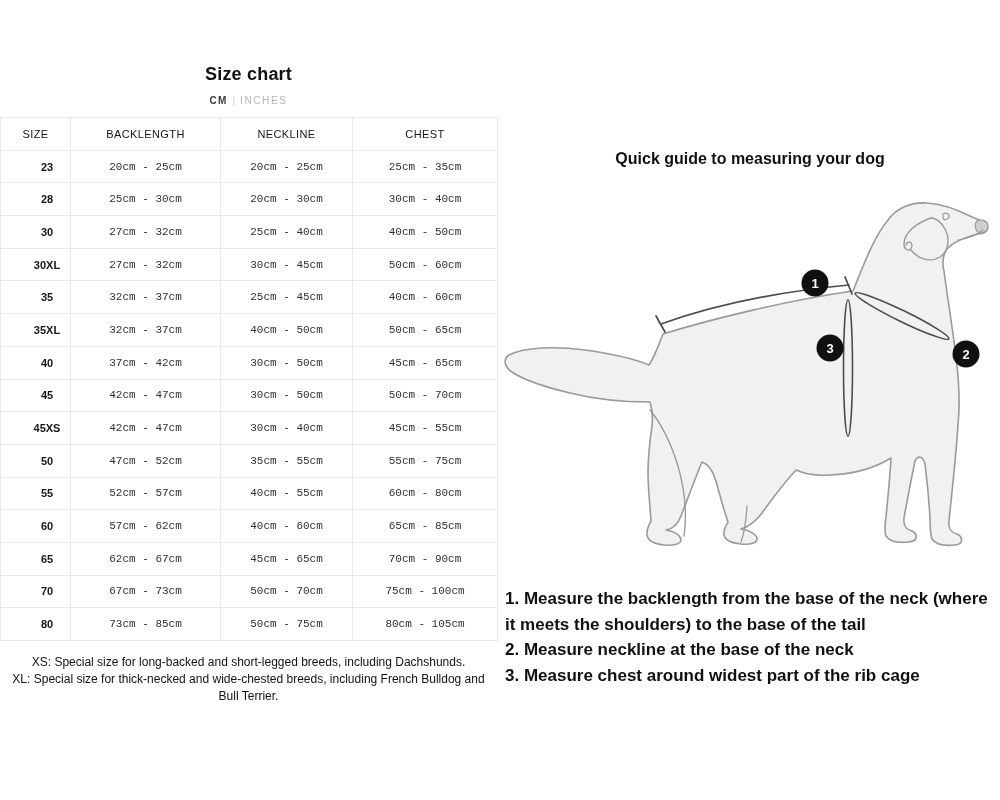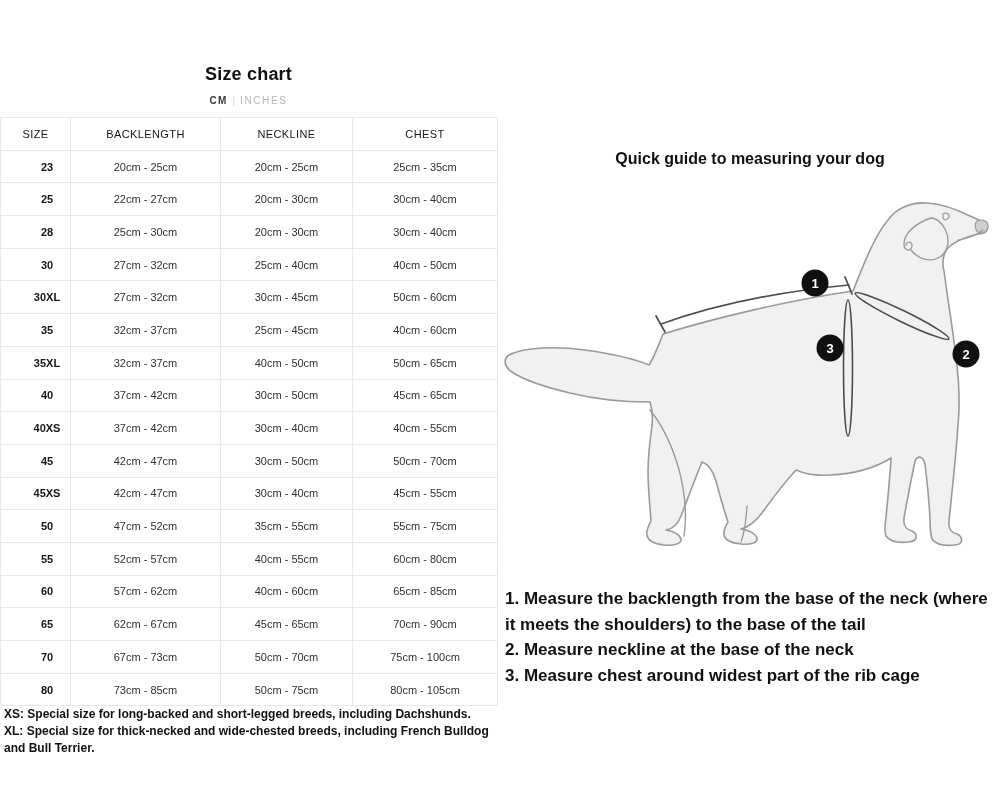--- a/index.html
+++ b/index.html
@@ -21,24 +21,24 @@
   table.size-table {
     border-collapse:collapse; table-layout:fixed;
     width:497px; margin-top:10px;
   }
   .size-table th, .size-table td {
     border:1px solid #e9e9e9; text-align:center; vertical-align:middle;
     font-size:11px; height:31.7px; padding:0;
   }
   .size-table th { font-weight:normal; color:#161616; letter-spacing:.4px; }
   .size-table td.size { font-weight:bold; color:#161616;padding-left:23px; }
-  .size-table td.val { color:#303030; }
+  .size-table td.val { color:#303030;font-family:Liberation Mono, monospace; }
   .footnotes {
-    padding:0 4px; 
-    font-size:12px; font-weight:bold; color:#111; line-height:1.42;
+    margin-top:13px; padding:0 4px; text-align:center;
+    font-size:12px; font-weight:normal; color:#111; line-height:1.42;
   }
   .footnotes div { margin:0; }
   
   .right-col { position:absolute; left:500px; top:0; width:500px; height:800px; }
   .guide-title {
     position:absolute; top:150px; left:0; width:100%;
     text-align:center; font-size:16px; font-weight:bold; color:#111;
   }
   .dog-svg { position:absolute; top:188px; left:0; }
   .instructions {
@@ -73,26 +73,20 @@
       </tr>
     </thead>
     <tbody>
         <tr>
           <td class="size">23</td>
           <td class="val">20cm - 25cm</td>
           <td class="val">20cm - 25cm</td>
           <td class="val">25cm - 35cm</td>
         </tr>
         <tr>
-          <td class="size">25</td>
-          <td class="val">22cm - 27cm</td>
-          <td class="val">20cm - 30cm</td>
-          <td class="val">30cm - 40cm</td>
-        </tr>
-        <tr>
           <td class="size">28</td>
           <td class="val">25cm - 30cm</td>
           <td class="val">20cm - 30cm</td>
           <td class="val">30cm - 40cm</td>
         </tr>
         <tr>
           <td class="size">30</td>
           <td class="val">27cm - 32cm</td>
           <td class="val">25cm - 40cm</td>
           <td class="val">40cm - 50cm</td>
@@ -113,26 +107,20 @@
           <td class="size">35XL</td>
           <td class="val">32cm - 37cm</td>
           <td class="val">40cm - 50cm</td>
           <td class="val">50cm - 65cm</td>
         </tr>
         <tr>
           <td class="size">40</td>
           <td class="val">37cm - 42cm</td>
           <td class="val">30cm - 50cm</td>
           <td class="val">45cm - 65cm</td>
-        </tr>
-        <tr>
-          <td class="size">40XS</td>
-          <td class="val">37cm - 42cm</td>
-          <td class="val">30cm - 40cm</td>
-          <td class="val">40cm - 55cm</td>
         </tr>
         <tr>
           <td class="size">45</td>
           <td class="val">42cm - 47cm</td>
           <td class="val">30cm - 50cm</td>
           <td class="val">50cm - 70cm</td>
         </tr>
         <tr>
           <td class="size">45XS</td>
           <td class="val">42cm - 47cm</td>

